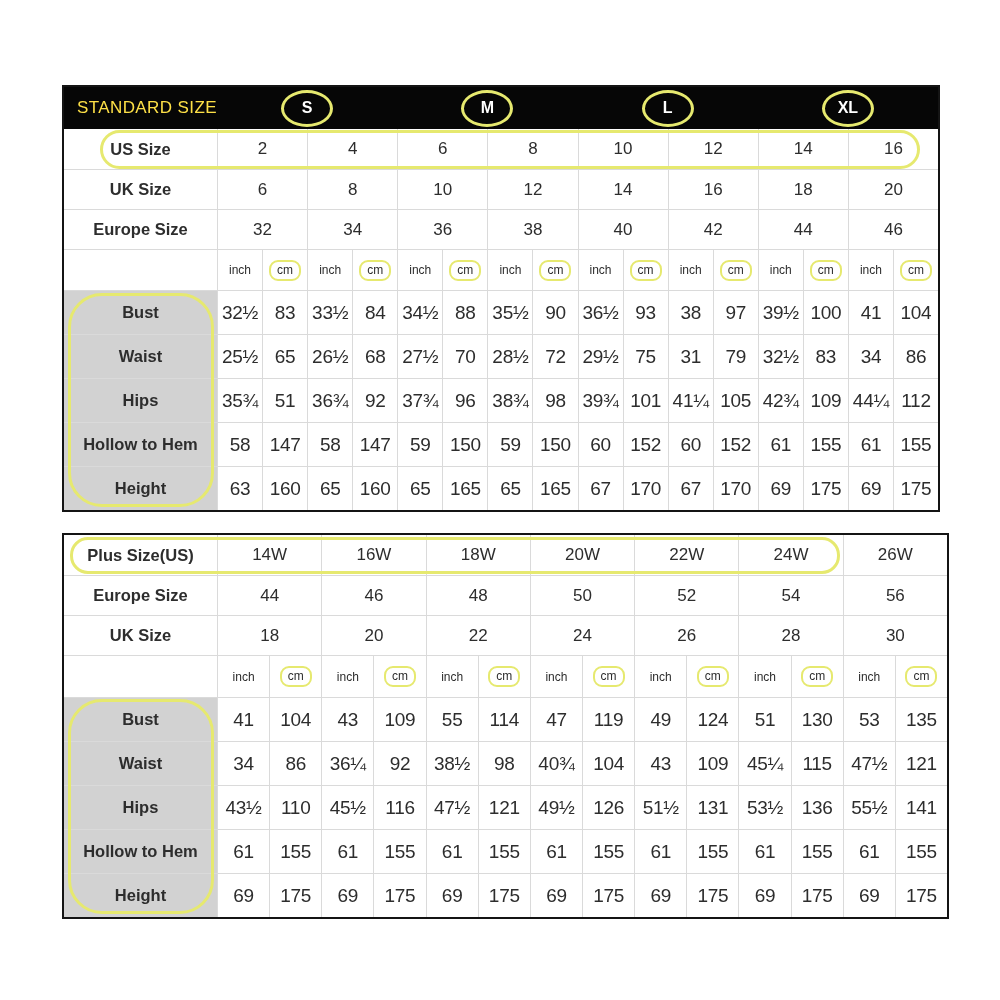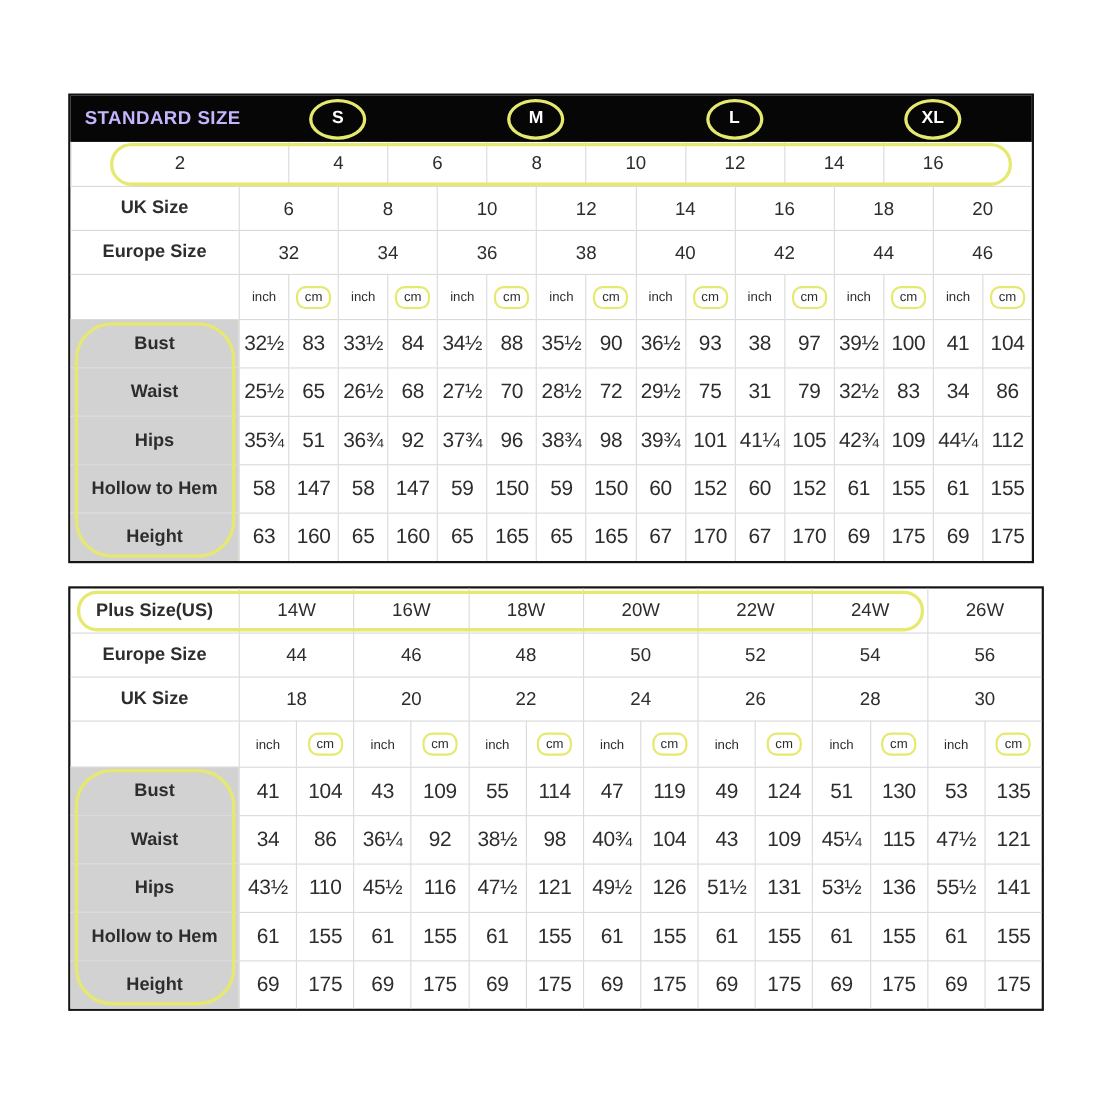--- a/index.html
+++ b/index.html
@@ -18,21 +18,21 @@
   .sizetable{
     position:absolute;background:#fff;border:2px solid #141414;box-sizing:border-box;
   }
   .std{left:62px;top:85px;width:878px;}
   .plus{left:62px;top:533px;width:887px;}
 
   
   .std-header{height:42px;background:var(--header-bg);display:flex;align-items:center;}
   .std-header .title{
     width:153px;flex:none;box-sizing:border-box;padding-left:13px;
-    color:#c4b5fd;font-weight:bold;font-size:17px;letter-spacing:.4px;white-space:nowrap;
+    color:#fde047;font-weight:normal;font-size:17px;letter-spacing:.4px;white-space:nowrap;
   }
   .groups{flex:1;height:100%;display:grid;grid-template-columns:repeat(4,1fr);
     align-items:center;justify-items:center;}
   .size-ellipse{
     width:46px;height:31px;border:3px solid var(--yellow);border-radius:50%;
     color:#fff;font-weight:bold;font-size:16px;display:flex;align-items:center;justify-content:center;
   }
 
   
   .trow{display:grid;grid-template-columns:153px repeat(var(--cols),1fr);}
@@ -76,20 +76,21 @@
       <div class="title">STANDARD SIZE</div>
       <div class="groups">
           <span class="size-ellipse">S</span>
           <span class="size-ellipse">M</span>
           <span class="size-ellipse">L</span>
           <span class="size-ellipse">XL</span>
         </div>
     </div>
     <div class="rows">
         <div class="trow size">
+          <div class="cell label-cell">US Size</div>
           <div class="cell value">2</div>
           <div class="cell value">4</div>
           <div class="cell value">6</div>
           <div class="cell value">8</div>
           <div class="cell value">10</div>
           <div class="cell value">12</div>
           <div class="cell value">14</div>
           <div class="cell value">16</div>
         </div>
         <div class="trow size">

